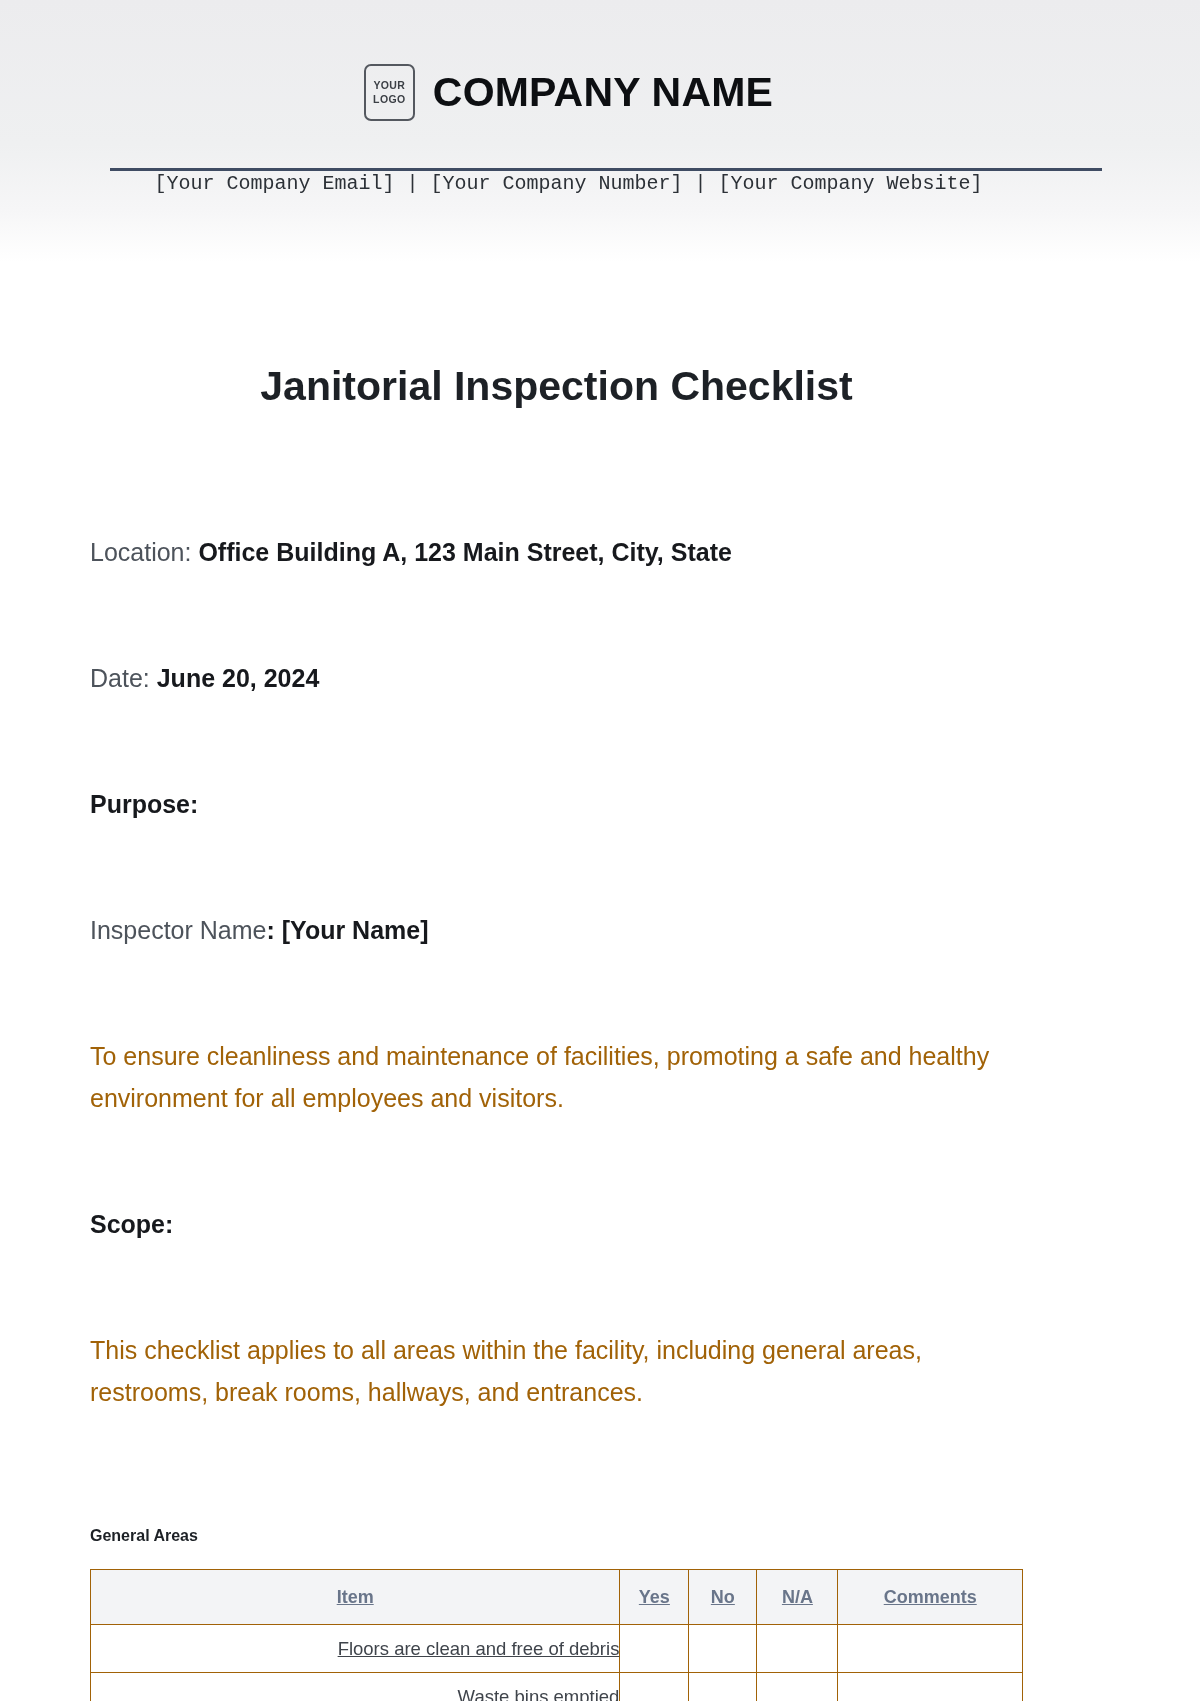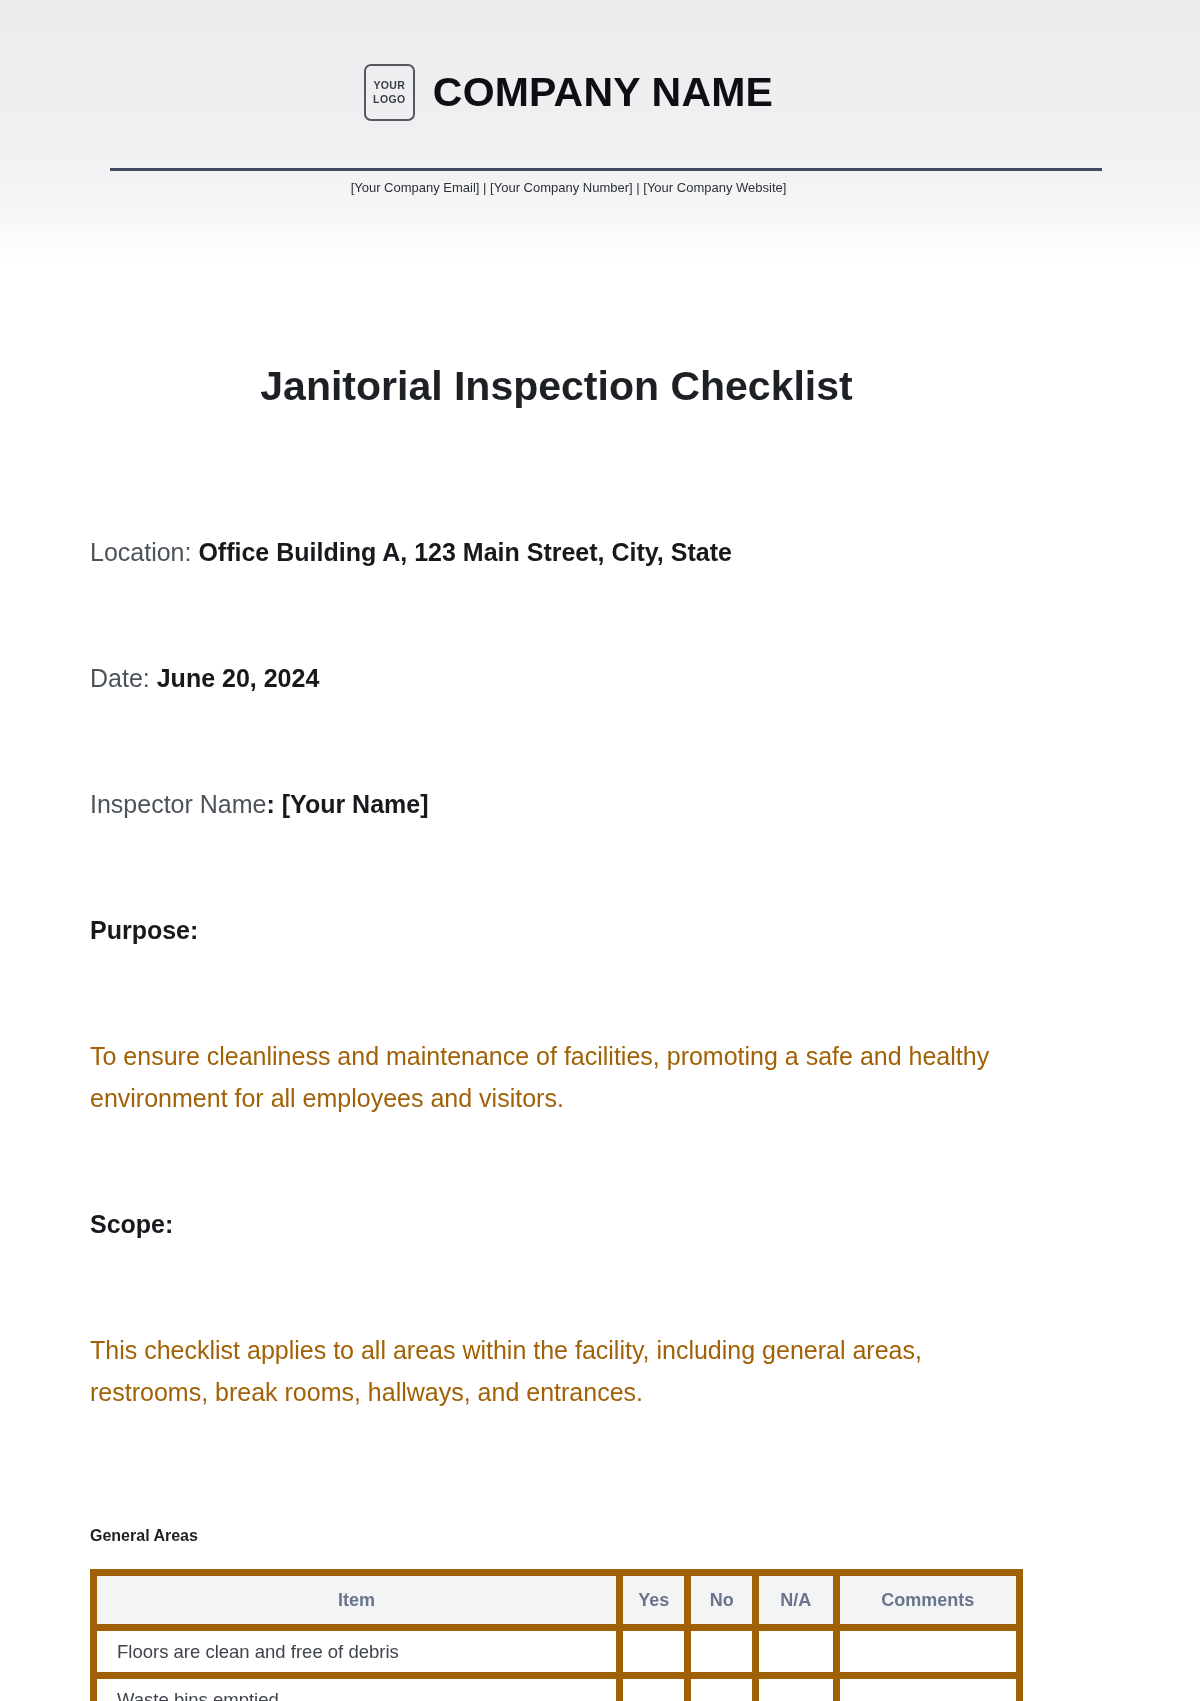--- a/index.html
+++ b/index.html
@@ -55,24 +55,25 @@
   }
   .header-rule {
     width: 992px;
     height: 3px;
     background: #3f4c63;
     margin: 47px auto 0 auto;
   }
   .contact-line {
     margin-left: 90px;
     width: 933px;
-    margin-top: 9px;
+    margin-top: 1px;
     text-align: center;
-    font-size: 13px;
+    font-size: 20px;
     color: #2c3137;
+    font-family: Liberation Mono, monospace;
   }
 
   
   .content { margin: 0 87px 0 90px; width: 933px; }
   .doc-title {
     margin-top: 102px;
     text-align: center;
     font-size: 41px;
     line-height: 44px;
     font-weight: 700;
@@ -90,37 +91,38 @@
     color: #1d2126;
     margin: 24px 0 18px 0;
   }
 
   table.checklist {
     width: 100%;
     border-collapse: collapse;
     table-layout: fixed;
   }
   table.checklist th, table.checklist td {
-    border: 7px solid #a16207;
+    border: 1px solid #a16207;
+    text-decoration: underline;
   }
   table.checklist thead th {
     height: 55px;
     background: #f3f4f6;
     color: #69758a;
     font-size: 18px;
     font-weight: 700;
     text-align: center;
   }
   table.checklist td {
     height: 48px;
     font-size: 18.5px;
     color: #3f444b;
     background: #ffffff;
   }
-  table.checklist td.item-cell { padding-left: 20px; text-align: left; }
+  table.checklist td.item-cell { padding-left: 7px; text-align: right; }
 
   
   .t1 .c-item { width: 56.8%; } .t1 .c-yes { width: 7.4%; } .t1 .c-no { width: 7.3%; } .t1 .c-na { width: 8.7%; } .t1 .c-comments { width: 19.8%; }
 </style>
 </head>
 <body>
 
 <div class="page">
 
   <header class="top-band">
@@ -135,22 +137,22 @@
     <div class="contact-line">[Your Company Email] | [Your Company Number] | [Your Company Website]</div>
   </header>
 
   <main class="content">
 
     <h1 class="doc-title">Janitorial Inspection Checklist</h1>
 
     <div class="info-block">
       <div><span class="lbl">Location: </span><span class="val">Office Building A, 123 Main Street, City, State</span></div>
       <div><span class="lbl">Date: </span><span class="val">June 20, 2024</span></div>
+      <div><b>Purpose:</b></div>
       <div><span class="lbl">Inspector Name</span><span class="val">: [Your Name]</span></div>
-      <div><b>Purpose:</b></div>
       <div class="para">To ensure cleanliness and maintenance of facilities, promoting a safe and healthy environment for all employees and visitors.</div>
       <div><b>Scope:</b></div>
       <div class="para">This checklist applies to all areas within the facility, including general areas, restrooms, break rooms, hallways, and entrances.</div>
     </div>
 
     <section>
       <h2 class="section-heading">General Areas</h2>
       <table class="checklist t1">
         <colgroup>
             <col class="c-item">

